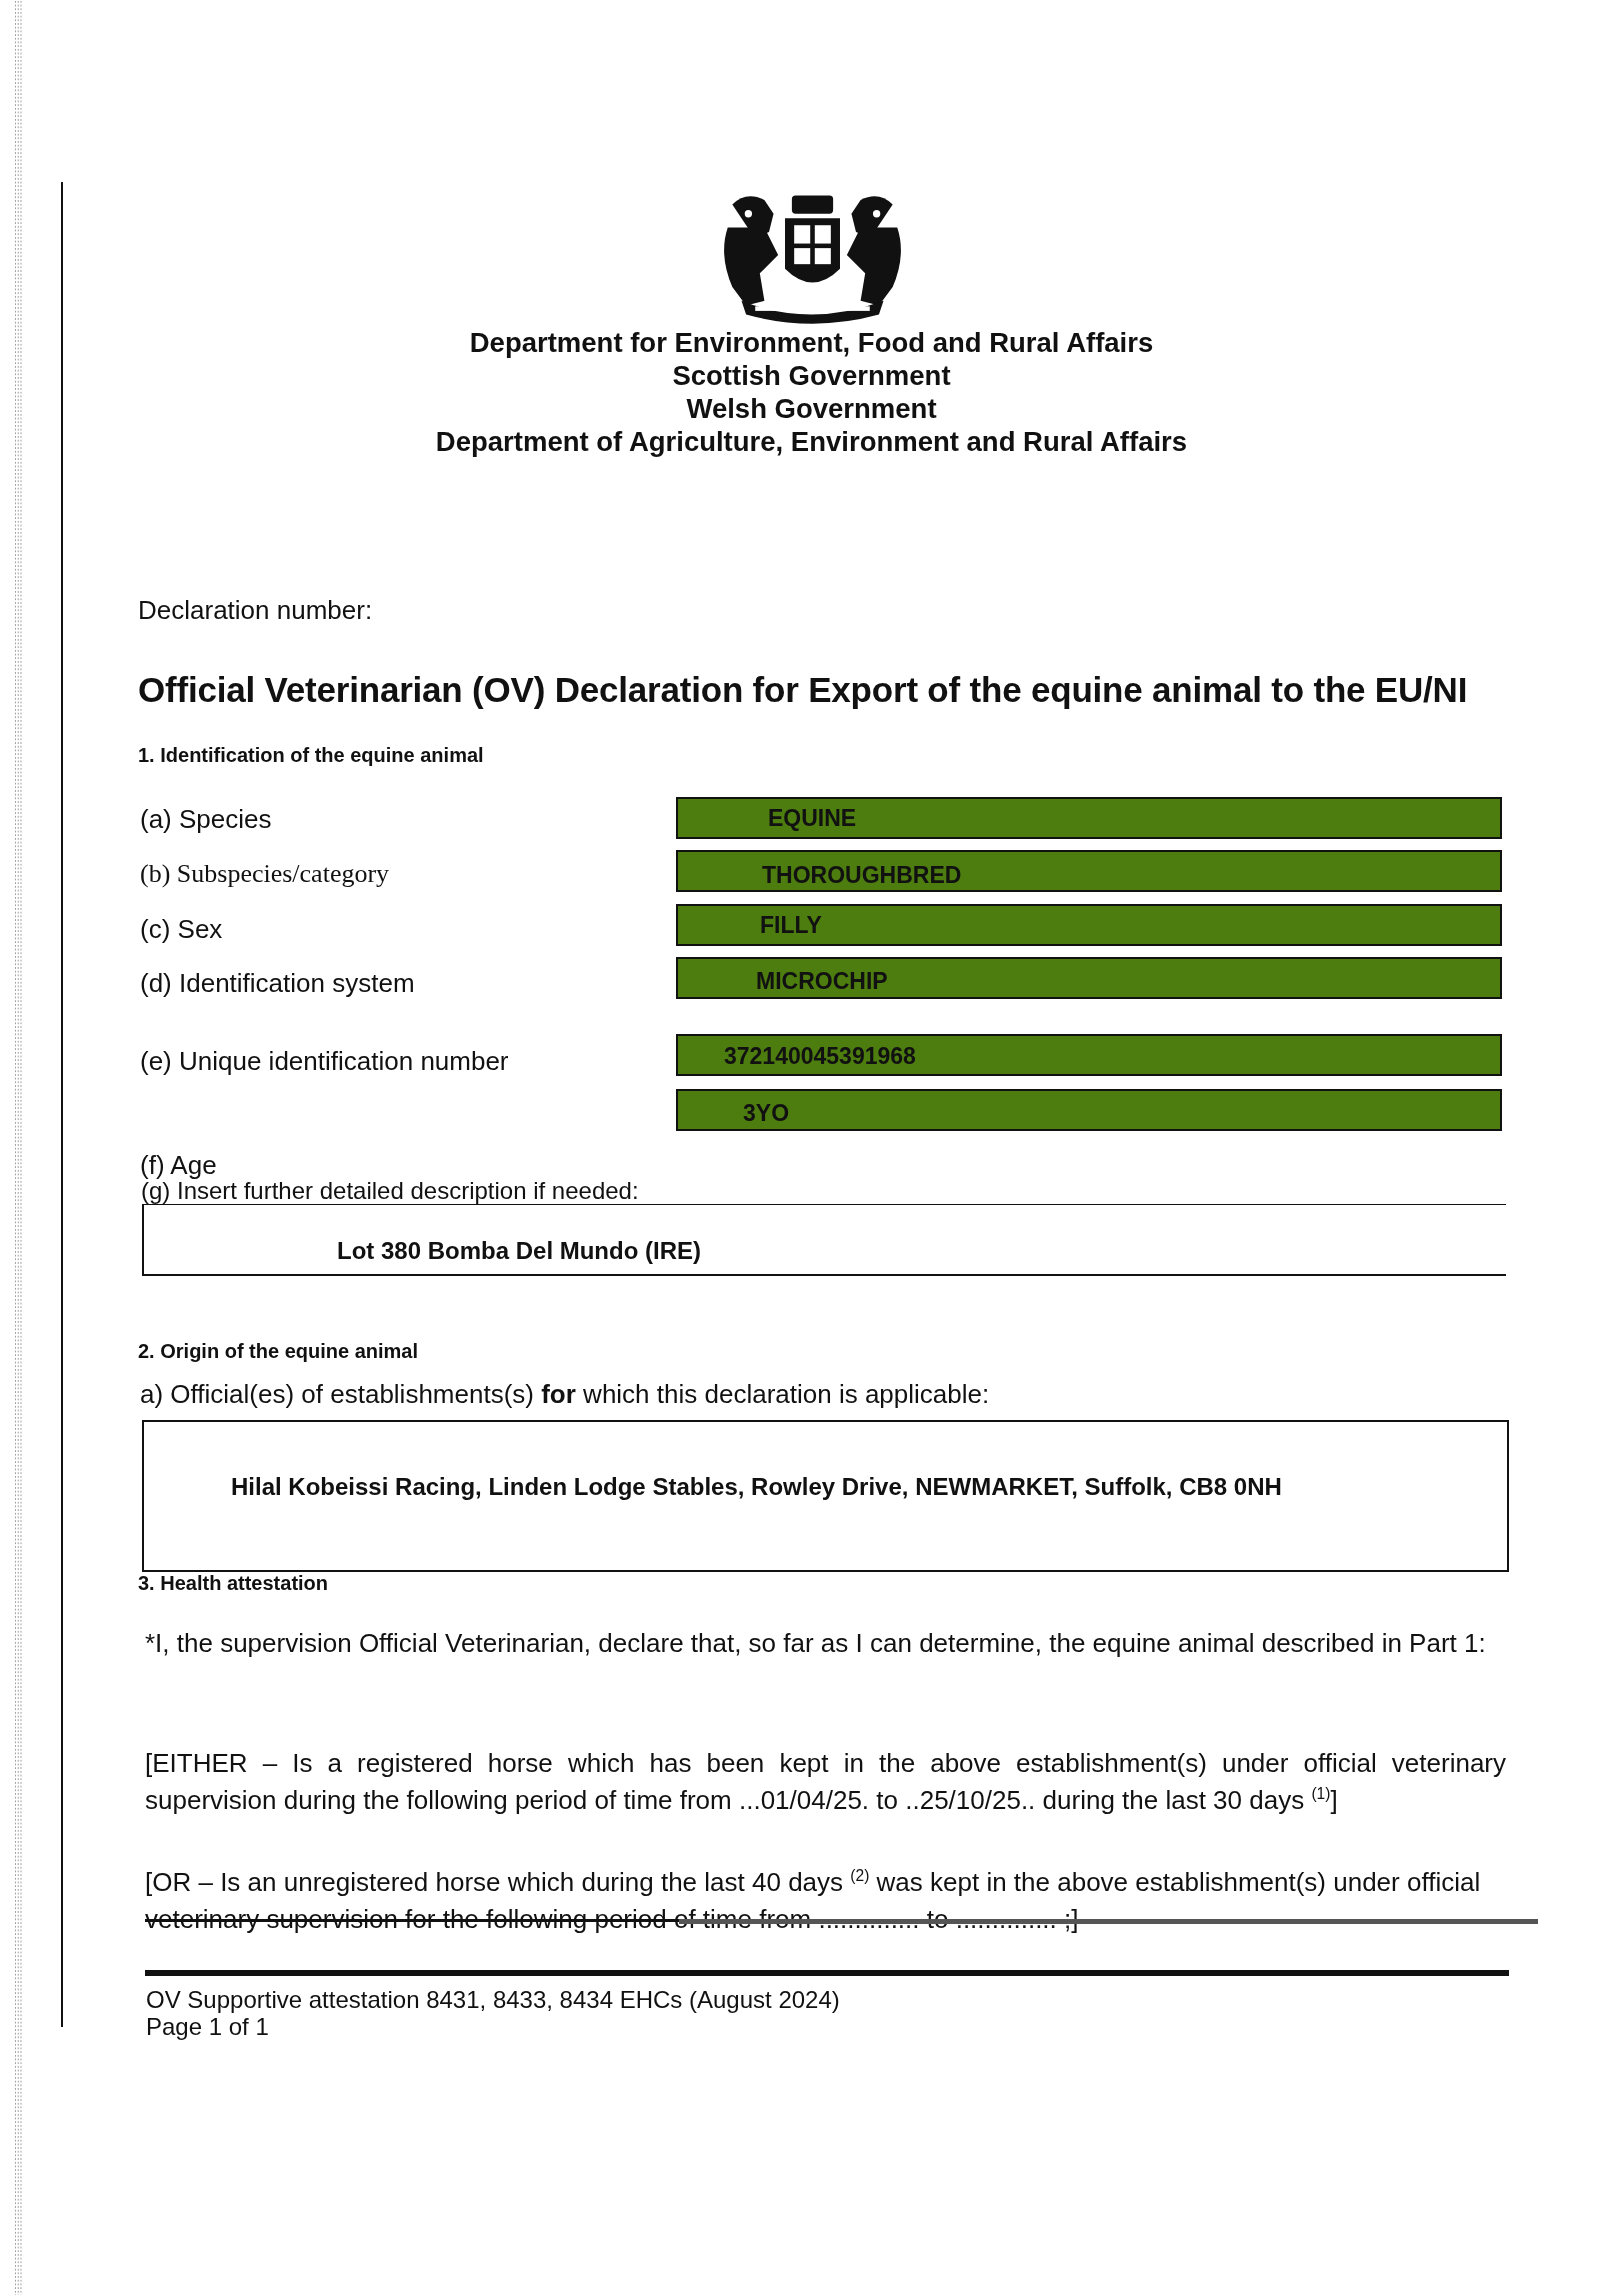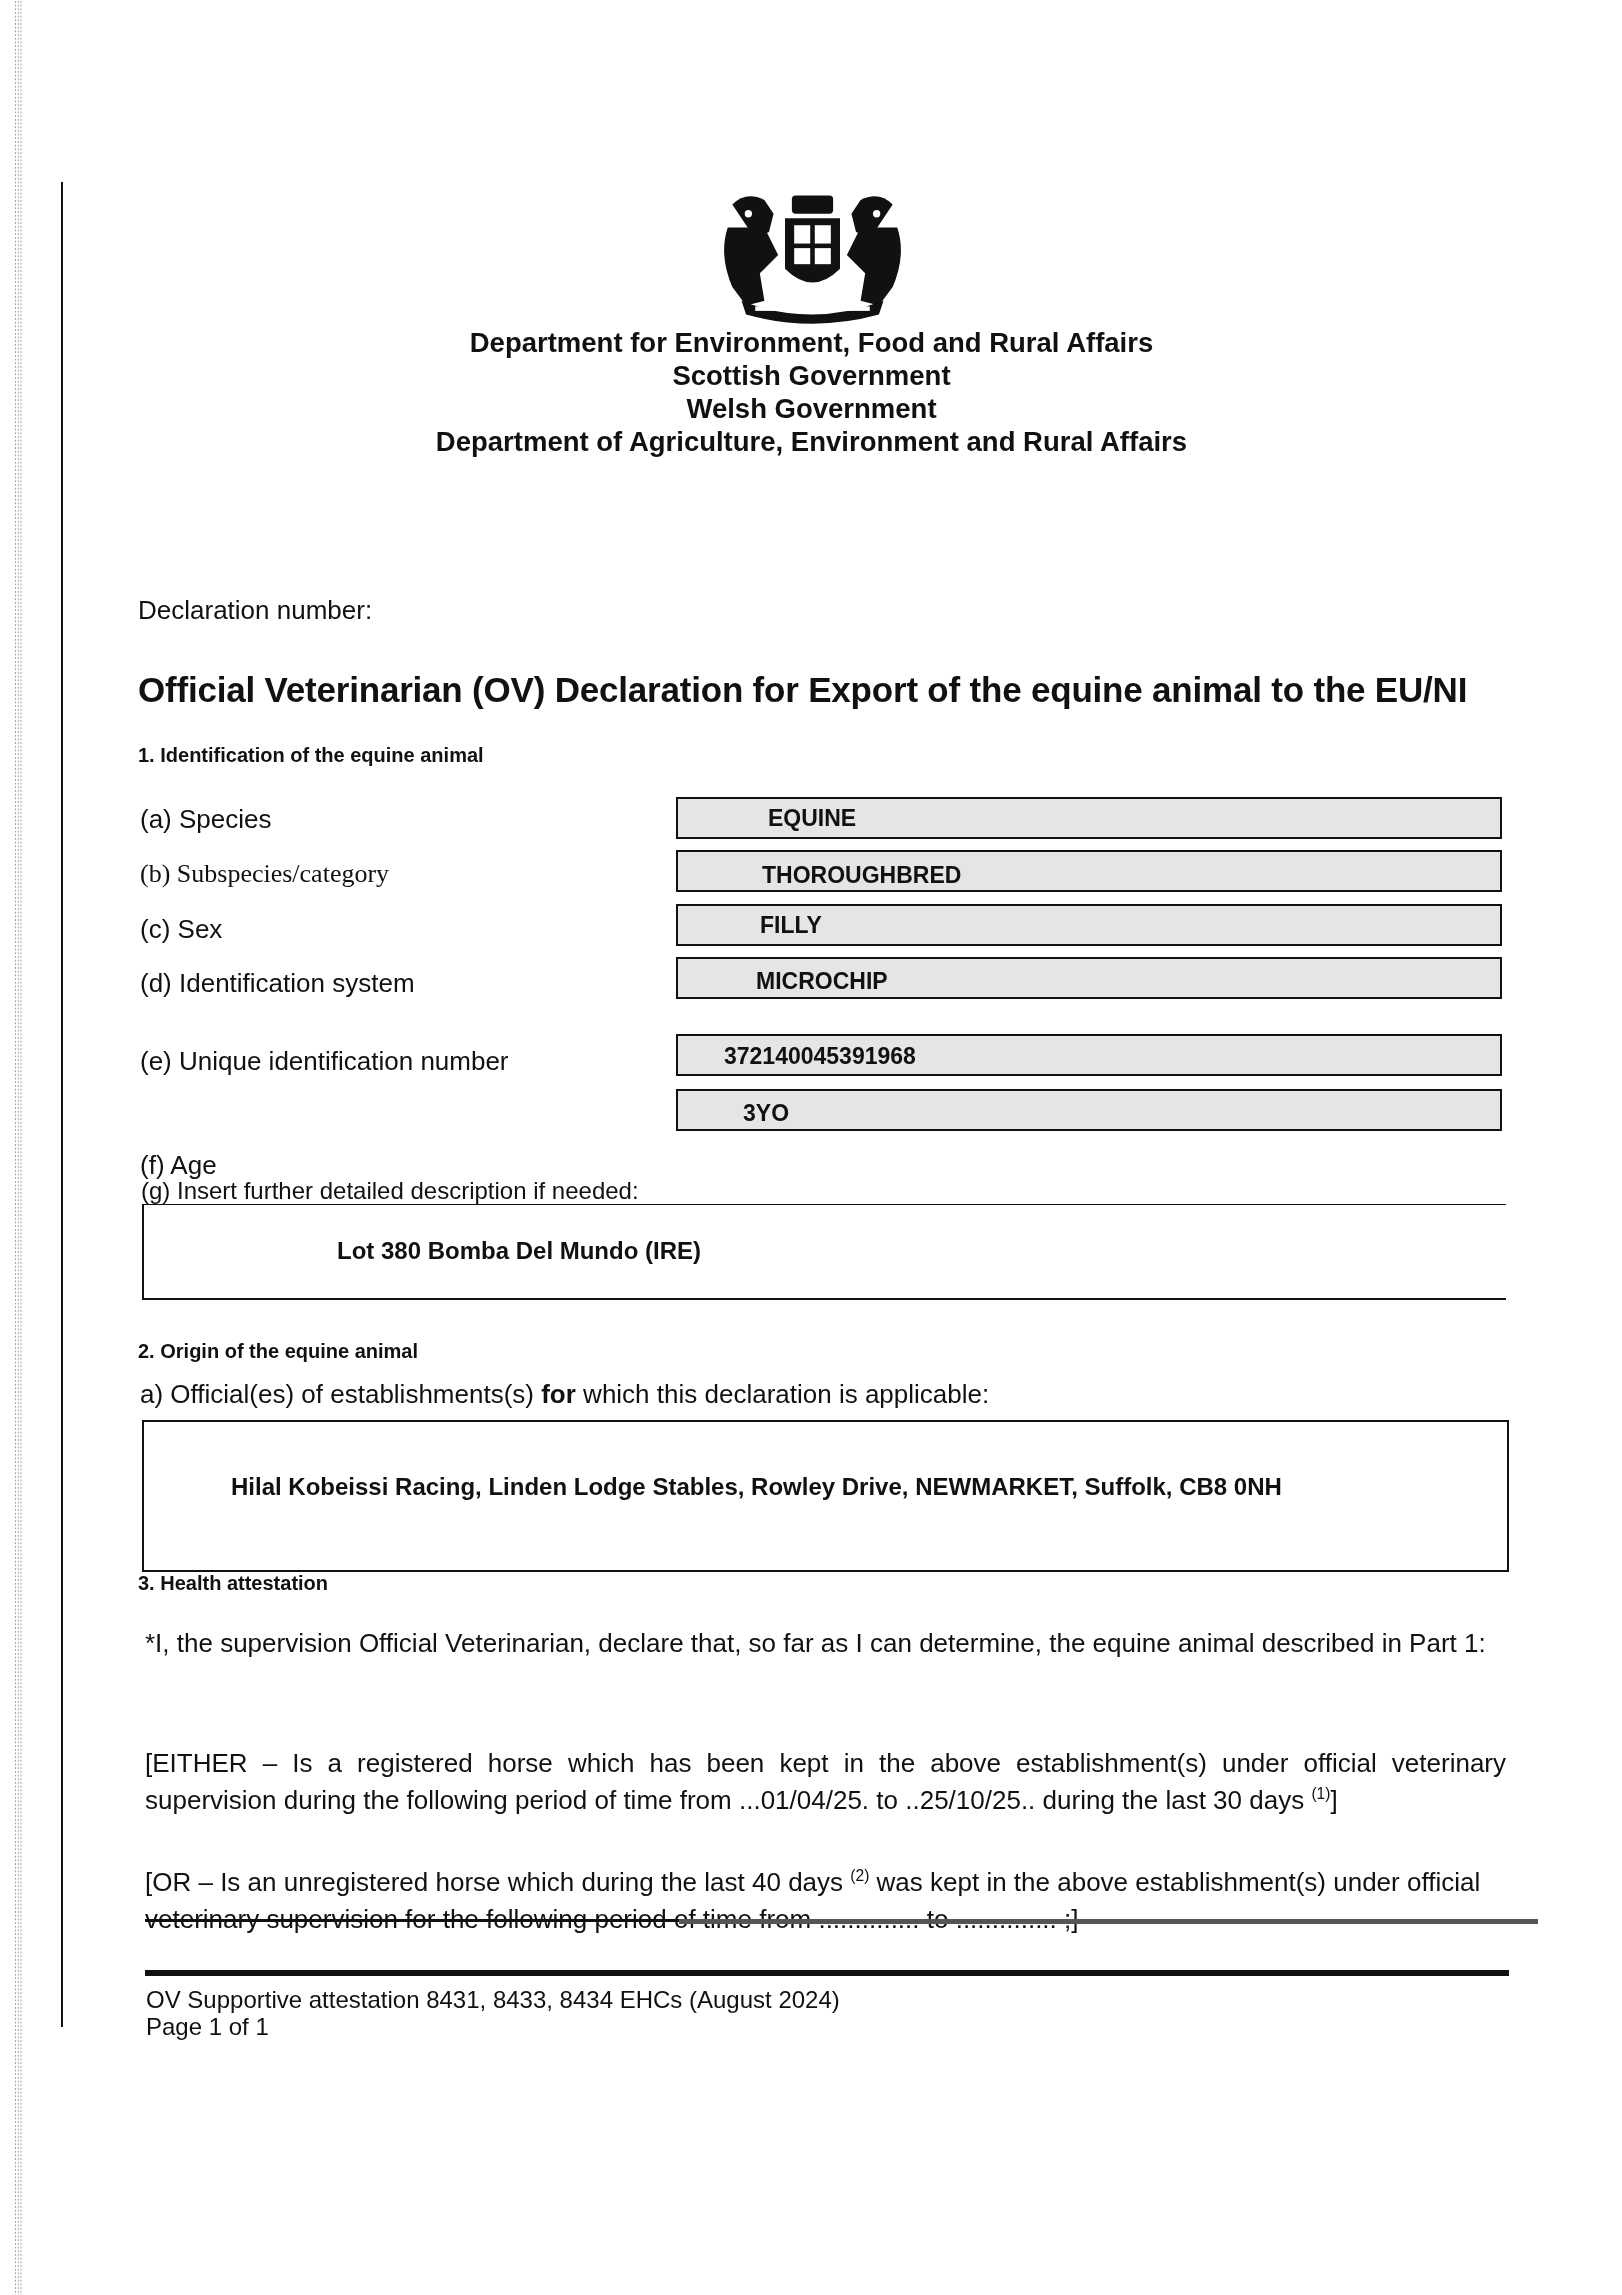--- a/index.html
+++ b/index.html
@@ -23,28 +23,28 @@
     position: absolute; left: 0; width: 1623px; text-align: center;
     font-weight: bold; font-size: 27.5px; line-height: 33px;
   }
   .abs { position: absolute; white-space: nowrap; }
   .decl-label { left: 138px; top: 595px; font-size: 26px; }
   .doc-title { left: 138px; top: 670px; font-size: 35px; font-weight: bold; letter-spacing: -0.2px; }
   .section-h { font-size: 20px; font-weight: bold; }
   .field-label { font-size: 26px; }
   .field-box {
     position: absolute; left: 676px; width: 826px; height: 42px;
-    border: 2.3px solid #111; box-sizing: border-box; background: #e5e5e5;
+    border: 2.3px solid #111; box-sizing: border-box; background: #4d7c0f;
   }
   .field-value {
     position: absolute; top: 6.4px; font-size: 23px; font-weight: bold; white-space: nowrap;
   }
   .desc-label { left: 141px; top: 1177px; font-size: 24px; }
   .desc-box {
-    position: absolute; left: 142px; top: 1204px; width: 1364px; height: 96px;
+    position: absolute; left: 142px; top: 1204px; width: 1364px; height: 72px;
     border-top: 1.8px solid #111; border-left: 2.3px solid #111; border-bottom: 2.3px solid #111;
     box-sizing: border-box;
   }
   .desc-value { position: absolute; left: 193px; top: 32px; font-size: 24px; font-weight: bold; white-space: nowrap; }
   .addr-box {
     position: absolute; left: 142px; top: 1420px; width: 1367px; height: 152px;
     border: 2.3px solid #111; box-sizing: border-box;
   }
   .addr-value { position: absolute; left: 87px; top: 51px; font-size: 24px; font-weight: bold; white-space: nowrap; }
   .body-text { font-size: 26px; line-height: 37px; }

